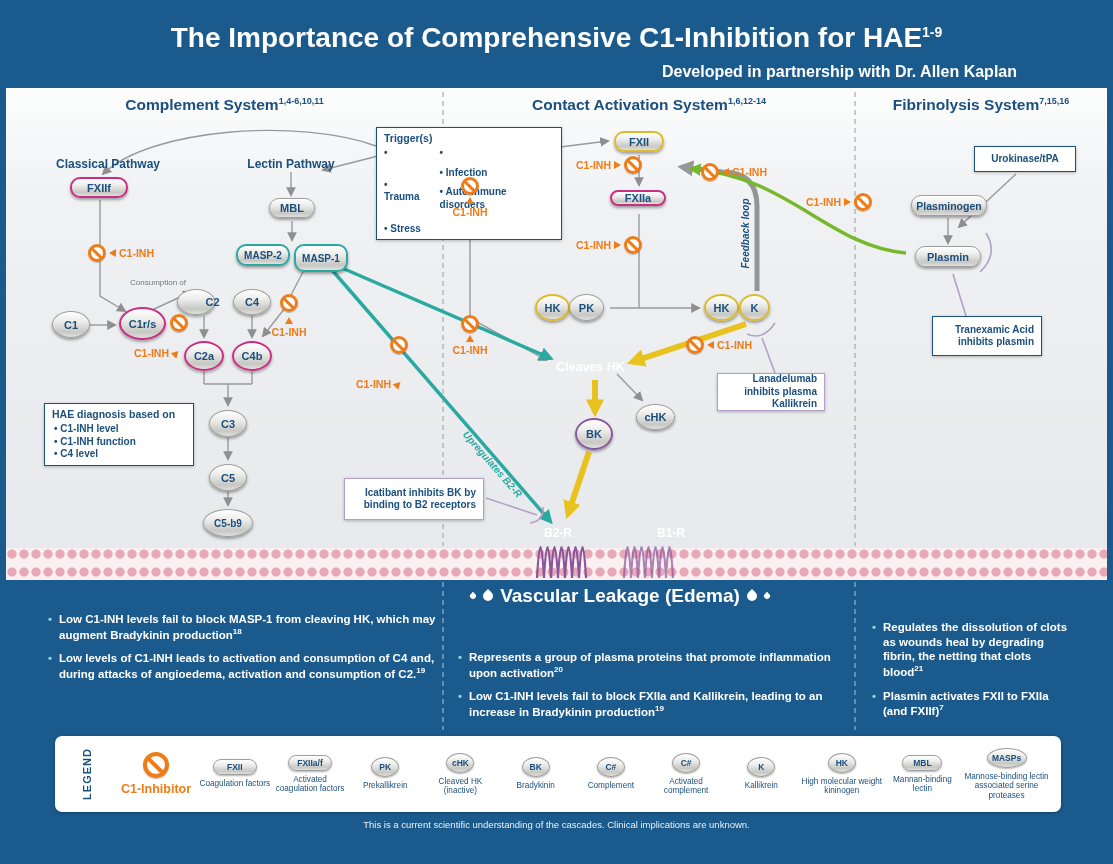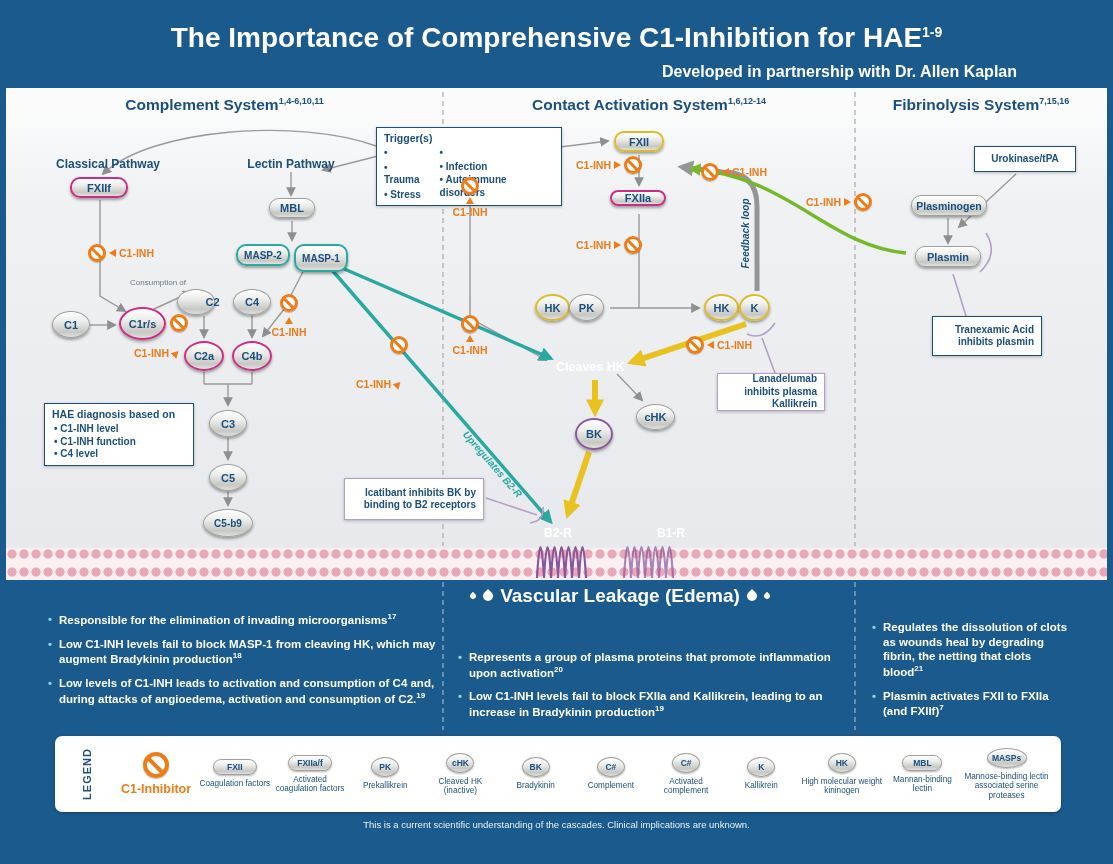--- a/index.html
+++ b/index.html
@@ -216,25 +216,25 @@
     <div class="box-list">
       <div>C1-INH level</div>
       <div>C1-INH function</div>
       <div>C4 level</div>
     </div>
   </div>
 
   <div class="box" style="left:376px;top:127px;width:186px;">
     <div class="box-title">Trigger(s)</div>
     <div class="trig-cols">
-      <div style="display:flex;flex-direction:column;gap:2px;">
+      <div style="display:flex;flex-direction:column;gap:19px;">
         <div>Trauma</div>
         <div>Stress</div>
       </div>
-      <div style="display:flex;flex-direction:column;gap:1px;">
+      <div style="display:flex;flex-direction:column;gap:7px;">
         <div>Infection</div>
         <div>Autoimmune disorders</div>
       </div>
     </div>
   </div>
 
   <div class="node b-yellow" style="left:614px;top:131px;width:50px;height:21px;">FXII</div>
   <div class="node b-pink" style="left:610px;top:190px;width:56px;height:16px;">FXIIa</div>
   <div class="node ell b-yellow" style="left:535px;top:294px;width:35px;height:27px;">HK</div>
   <div class="node ell" style="left:569px;top:294px;width:35px;height:27px;">PK</div>
@@ -317,24 +317,20 @@
     <span class="drop sm"></span>
     <span class="drop"></span>
     <span>Vascular Leakage (Edema)</span>
     <span class="drop"></span>
     <span class="drop sm"></span>
   </div>
 
   <div class="bullets" style="left:48px;top:612px;width:392px;">
     <div class="bullet">
         <span class="bdot"></span>
-        <div><span>Responsible for the elimination of invading microorganisms</span><sup>17</sup></div>
-      </div>
-    <div class="bullet">
-        <span class="bdot"></span>
         <div><span>Low C1-INH levels fail to block MASP-1 from cleaving HK, which may augment Bradykinin production</span><sup>18</sup></div>
       </div>
     <div class="bullet">
         <span class="bdot"></span>
         <div><span>Low levels of C1-INH leads to activation and consumption of C4 and, during attacks of angioedema, activation and consumption of C2.</span><sup>19</sup></div>
       </div>
   </div>
   <div class="bullets" style="left:458px;top:650px;width:388px;">
     <div class="bullet">
         <span class="bdot"></span>

